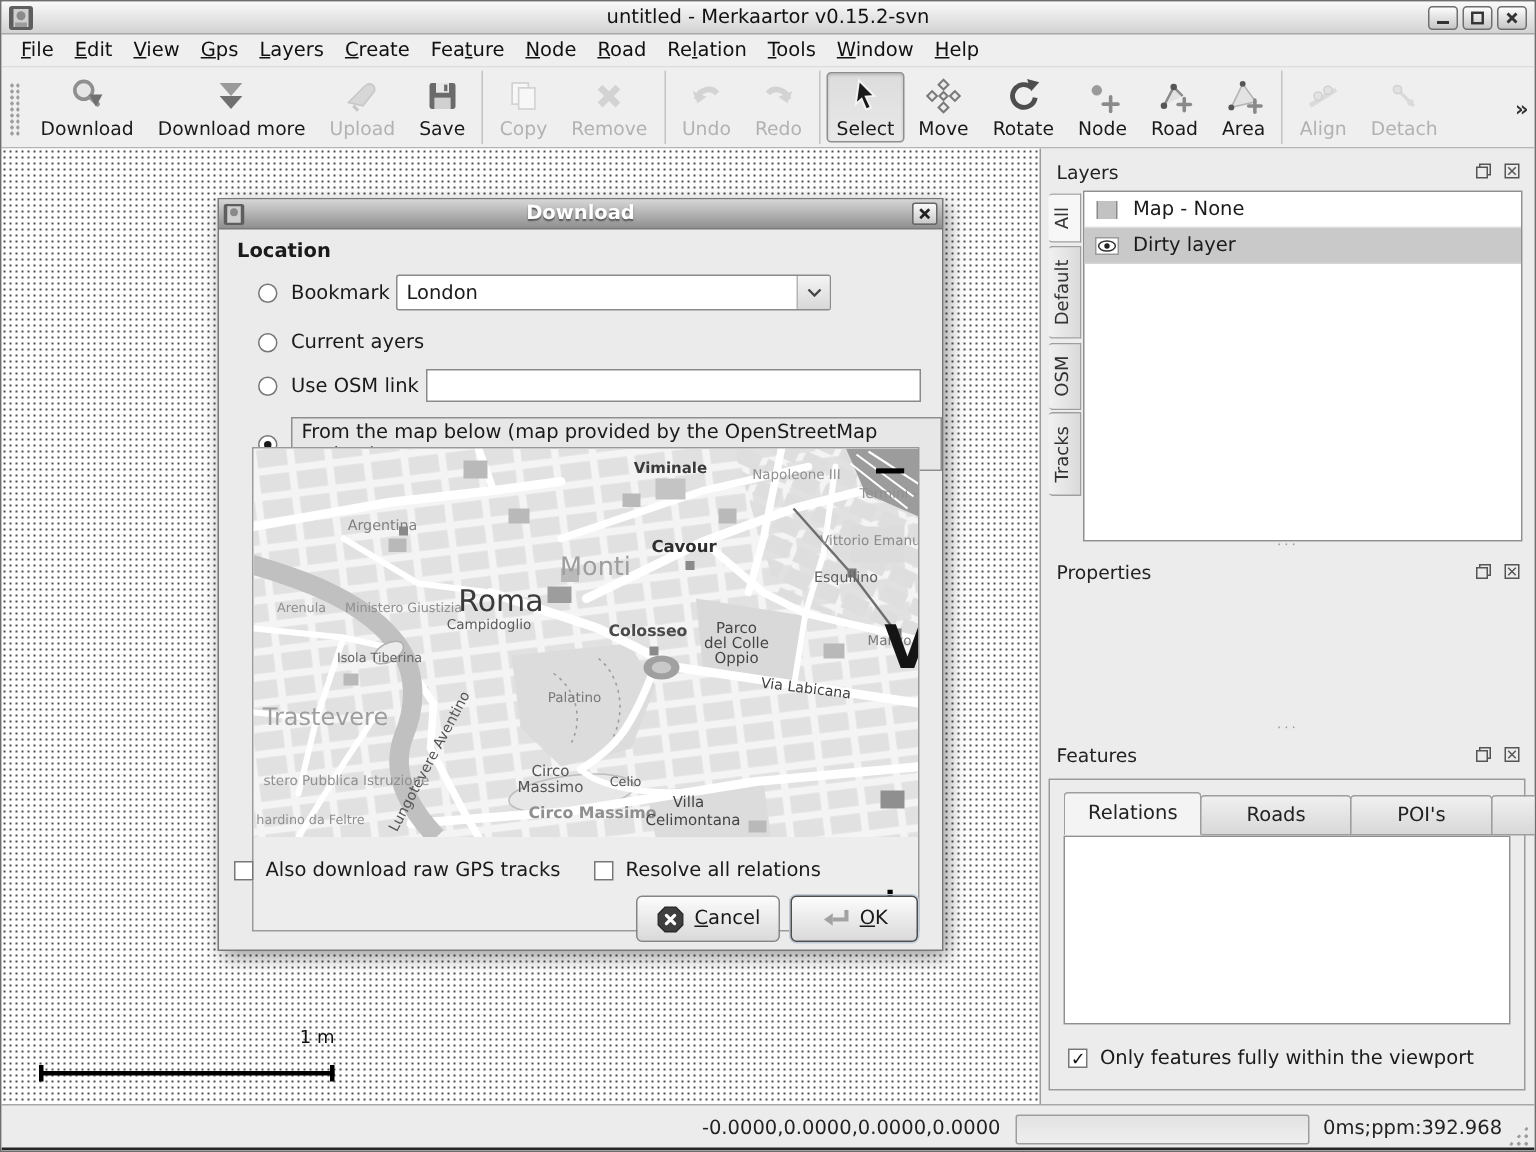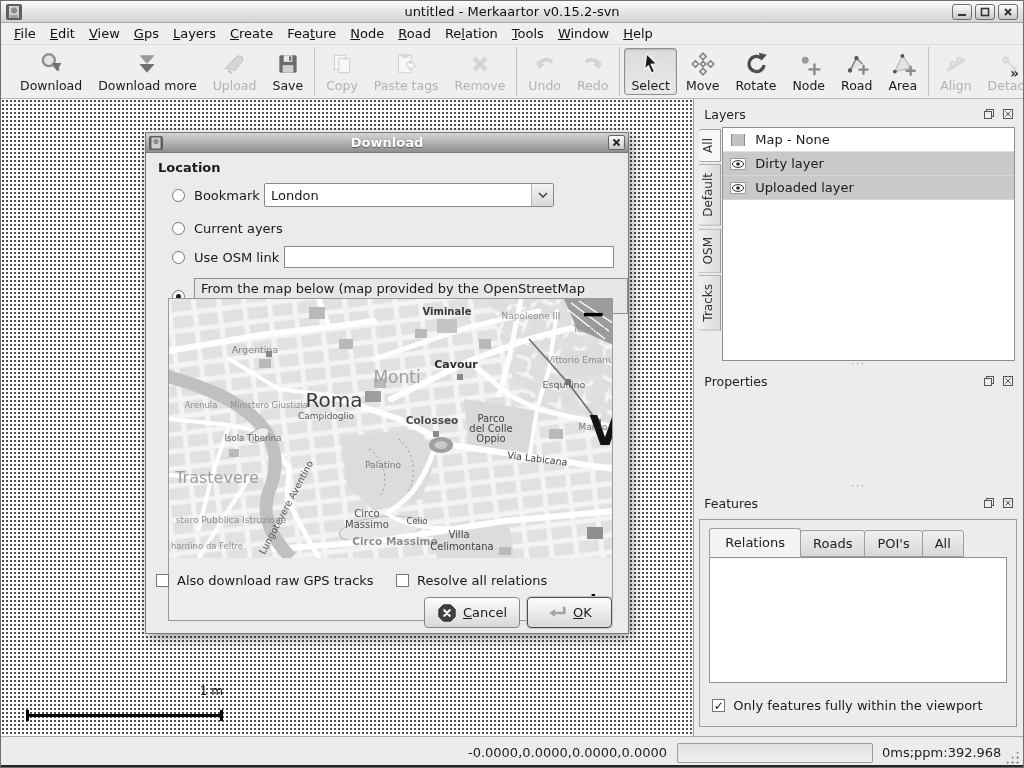--- a/index.html
+++ b/index.html
@@ -55,21 +55,21 @@
   .vtab { writing-mode:vertical-rl; transform:rotate(180deg); background:linear-gradient(to left,#f1f1f1,#dadada); border:1px solid #9e9e9e; border-right:none; border-radius:0 3px 3px 0; color:#333; font-size:12px; padding:8px 2px; margin-bottom:2px; text-align:center; width:22px; }
   .vtab.active { background:#f7f7f7; font-weight:normal; }
   .layers-list { position:absolute; left:28px; top:28px; width:293px; height:234px; background:#fff; border:1px solid #8f8f8f; overflow:hidden; }
   .lrow { height:24px; display:flex; align-items:center; gap:9px; padding-left:7px; border-bottom:1px solid #e0e0e0; background:#fff; font-size:13px; }
   .lrow.hl { background:#c9c9c9; border-bottom:1px solid #d6d6d6; }
   .lrow .licon { width:16px; height:13px; display:flex; align-items:center; }
   .splitter { position:absolute; left:0; right:0; height:8px; text-align:center; color:#9a9a9a; font-size:9px; line-height:6px; letter-spacing:2px; }
 
   .feat-frame { position:absolute; left:5px; top:420px; width:318px; height:208px; border:1px solid #9b9b9b; background:#ececec; }
   .ftabs { position:absolute; left:9px; top:8px; display:flex; align-items:flex-end; }
-  .ftab { padding:5px 12px; font-size:13px; color:#222; background:linear-gradient(#f0f0f0,#d8d8d8); border:1px solid #9e9e9e; border-radius:3px 3px 0 0; margin-right:-1px; }
+  .ftab { padding:5px 30px; font-size:13px; color:#222; background:linear-gradient(#f0f0f0,#d8d8d8); border:1px solid #9e9e9e; border-radius:3px 3px 0 0; margin-right:-1px; }
   .ftab.active { background:#f4f4f4; padding:6px 15px; position:relative; z-index:2; border-bottom:1px solid #f4f4f4; }
   .fpane { position:absolute; left:9px; right:9px; top:37px; height:126px; background:#fff; border:1px solid #8f8f8f; }
   .cbrow { position:absolute; left:12px; top:178px; display:flex; align-items:center; gap:8px; font-size:13px; }
 
   .checkbox { width:13px; height:13px; background:#fff; border:1px solid #777; display:inline-flex; align-items:center; justify-content:center; flex:none; }
   .checkbox.checked::after { content:'✓'; font-size:12px; font-weight:bold; color:#111; line-height:1; }
   .radio { width:13px; height:13px; border-radius:50%; background:#fff; border:1px solid #777; display:inline-flex; align-items:center; justify-content:center; flex:none; }
   .radio.checked::after { content:''; width:5px; height:5px; border-radius:50%; background:#1a1a1a; }
 
   
@@ -193,29 +193,20 @@
             <span class="tlabel">Save</span>
           </div>
         </div>
         <div class="tgroup">
           <div class="tbtn disabled">
             <span class="ticon"><svg viewBox="0 0 24 24">
                 <rect x="5" y="4" width="10" height="13" fill="#fff" stroke="#b9b9b9"></rect>
                 <rect x="9" y="7" width="10" height="13" fill="#fff" stroke="#b9b9b9"></rect>
               </svg></span>
             <span class="tlabel">Copy</span>
-          </div>
-          <div class="tbtn disabled">
-            <span class="ticon"><svg viewBox="0 0 24 24">
-                <rect x="5" y="4" width="12" height="16" rx="1" fill="#fff" stroke="#b9b9b9"></rect>
-                <rect x="8" y="2.5" width="6" height="4" rx="1" fill="#c9c9c9"></rect>
-                <path d="M12 12 l5 -3 3.5 5 -5 3 z" fill="#fff" stroke="#b9b9b9"></path>
-                <circle cx="16.2" cy="11" r="1" fill="#b9b9b9"></circle>
-              </svg></span>
-            <span class="tlabel">Paste tags</span>
           </div>
           <div class="tbtn disabled">
             <span class="ticon"><svg viewBox="0 0 24 24">
                 <path d="M5 8 L8 5 L12 9 L16 5 L19 8 L15 12 L19 16 L16 19 L12 15 L8 19 L5 16 L9 12 Z" fill="#bdbdbd"></path>
               </svg></span>
             <span class="tlabel">Remove</span>
           </div>
         </div>
         <div class="tgroup">
           <div class="tbtn disabled">
@@ -551,30 +542,20 @@
           <div class="lrow hl">
             <span class="licon">
               <svg viewBox="0 0 16 12" width="16" height="12">
                 <rect x="0.5" y="0.5" width="15" height="11" fill="#fff" stroke="#9a9a9a"></rect>
                 <ellipse cx="8" cy="6" rx="5.6" ry="3.4" fill="#fff" stroke="#333"></ellipse>
                 <circle cx="8" cy="6" r="1.8" fill="#222"></circle>
               </svg>
             </span>
             <span>Dirty layer</span>
           </div>
-          <div class="lrow hl">
-            <span class="licon">
-              <svg viewBox="0 0 16 12" width="16" height="12">
-                <rect x="0.5" y="0.5" width="15" height="11" fill="#fff" stroke="#9a9a9a"></rect>
-                <ellipse cx="8" cy="6" rx="5.6" ry="3.4" fill="#fff" stroke="#333"></ellipse>
-                <circle cx="8" cy="6" r="1.8" fill="#222"></circle>
-              </svg>
-            </span>
-            <span>Uploaded layer</span>
-          </div>
         </div>
       <div class="splitter" style="top:262px">⋅⋅⋅</div>
 
       <div class="phead" style="top:274px">
         <span>Properties</span>
           <span class="sp"></span>
         <span class="phbtn">
             <svg viewBox="0 0 12 12">
               <rect x="3.5" y="1.5" width="7" height="7" fill="none" stroke="#555"></rect>
               <rect x="1.5" y="3.5" width="7" height="7" fill="#ececec" stroke="#555"></rect>

